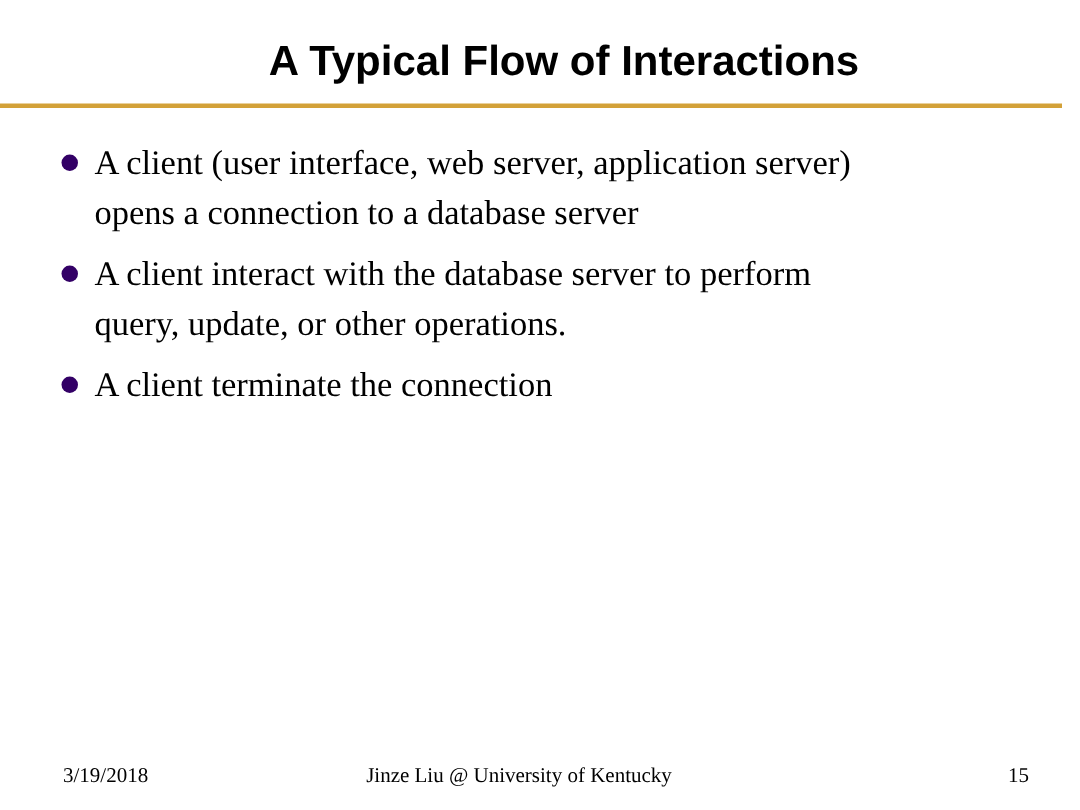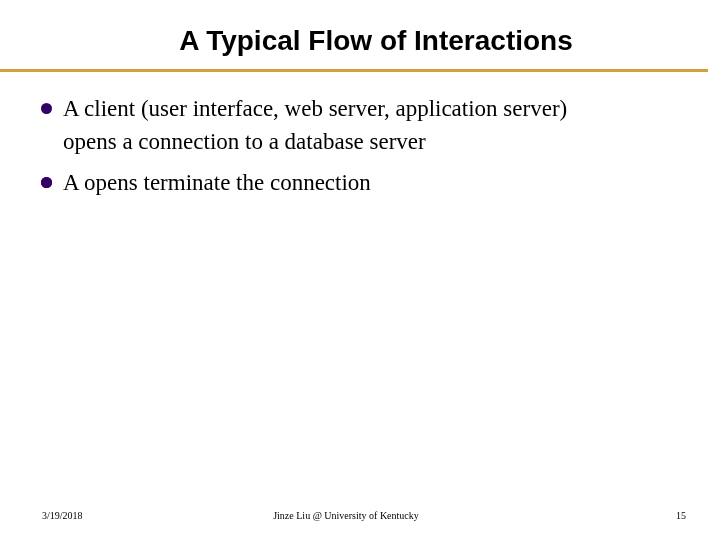--- a/index.html
+++ b/index.html
@@ -59,21 +59,21 @@
     border-radius: 50%;
     background: #330066;
   }
   .bullet-text { white-space: pre-line; text-align: center; }
   .footer {
     position: absolute;
     top: 510px;
     left: 0;
     width: 100%;
     height: 20px;
-    font-size: 10px;
+    font-size: 14px;
     color: #000000;
   }
   .footer-date { position: absolute; left: 42px; top: 0; }
   .footer-credit {
     position: absolute;
     left: 176px;
     top: 0;
     width: 340px;
     text-align: center;
   }
@@ -89,24 +89,26 @@
   <div class="title-rule"></div>
 
   <ul class="bullet-list">
     <li class="bullet-item">
       <span class="bullet-dot"></span>
       <span class="bullet-text">A client (user interface, web server, application server)
 opens a connection to a database server</span>
     </li>
     <li class="bullet-item">
       <span class="bullet-dot"></span>
+      <span class="bullet-text">A client interact with the database server to perform
+query, update, or other operations.</span>
     </li>
     <li class="bullet-item">
       <span class="bullet-dot"></span>
-      <span class="bullet-text">A opens terminate the connection</span>
+      <span class="bullet-text">A client terminate the connection</span>
     </li>
   </ul>
 
   <div class="footer">
     <span class="footer-date">3/19/2018</span>
     <span class="footer-credit">Jinze Liu @ University of Kentucky</span>
     <span class="footer-page">15</span>
   </div>
 
 </div>

